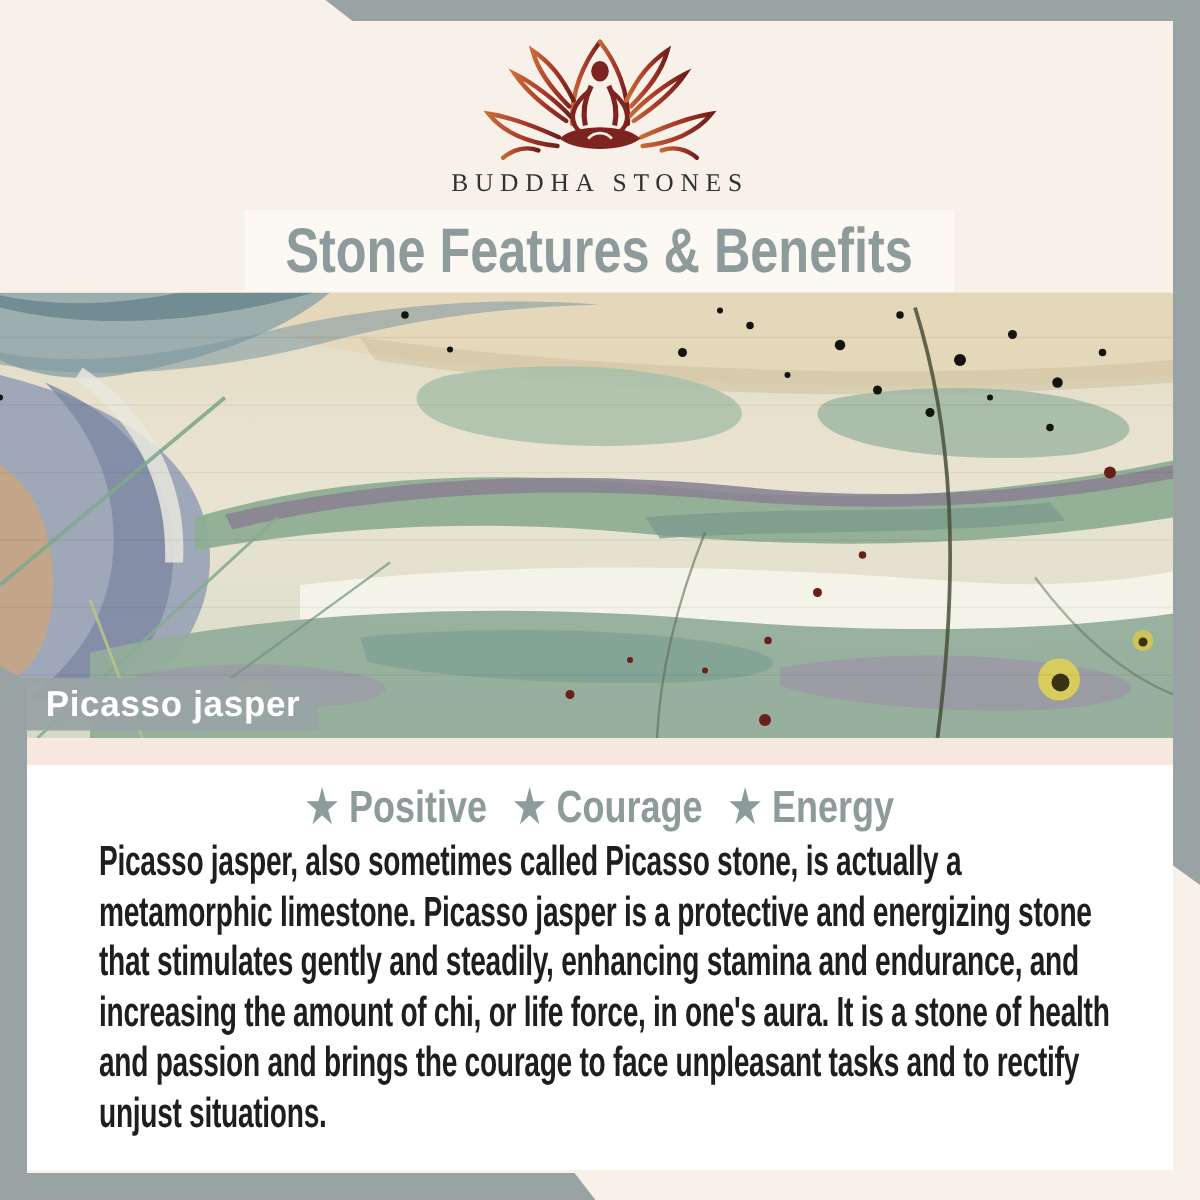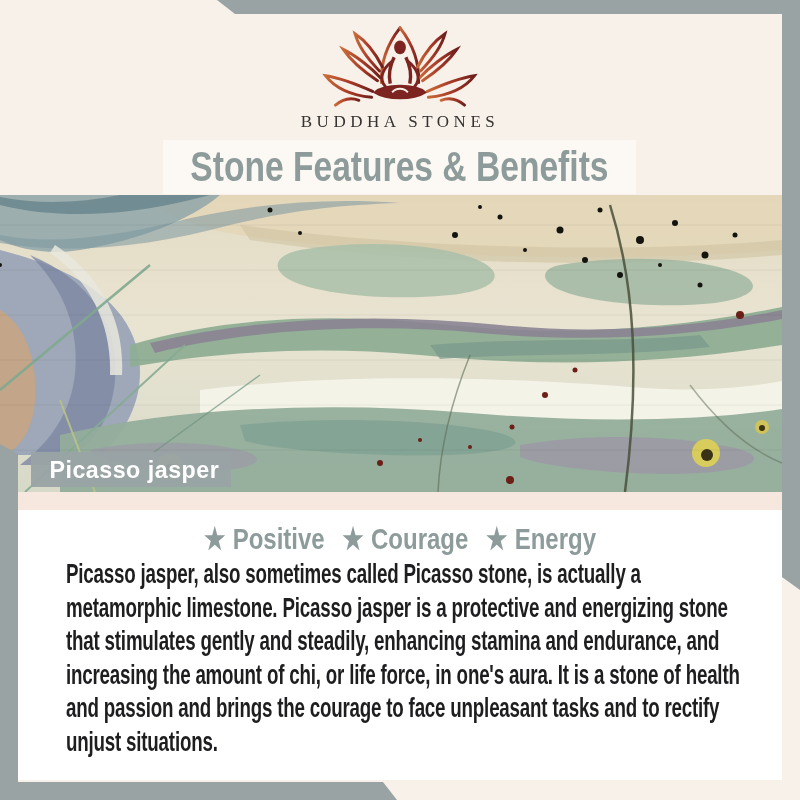--- a/index.html
+++ b/index.html
@@ -26,21 +26,21 @@
   
   #title-banner{position:absolute;left:163px;top:140px;width:473px;height:54px;
     background:#fcf8f3;display:flex;align-items:center;justify-content:center;}
   #title-banner .t{font-size:42px;font-weight:700;color:#8d9c9b;white-space:nowrap;
     transform:scaleX(0.8);transform-origin:center;letter-spacing:0px;}
 
   
   #stone-photo{position:absolute;left:0;top:195px;width:782px;height:297px;overflow:hidden;}
 
   
-  #stone-label{position:absolute;left:31px;top:452px;width:200px;height:35px;
+  #stone-label{position:absolute;left:12px;top:452px;width:200px;height:35px;
     background:rgba(153,163,164,0.96);display:flex;align-items:center;}
   #stone-label .t{color:#ffffff;font-size:24px;font-weight:700;letter-spacing:0.5px;
     padding-left:19px;white-space:nowrap;transform:scaleX(0.97);transform-origin:left;}
 
   
   #pink-strip{position:absolute;left:18px;top:490px;width:764px;height:22px;background:#f7e8df;}
 
   
   #panel{position:absolute;left:18px;top:510px;width:764px;height:270px;background:#ffffff;}
 

